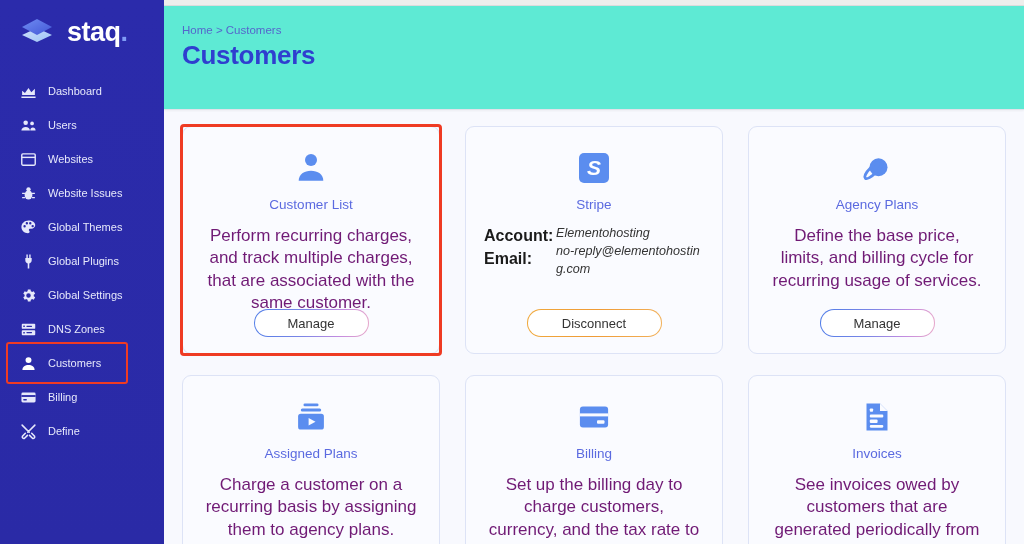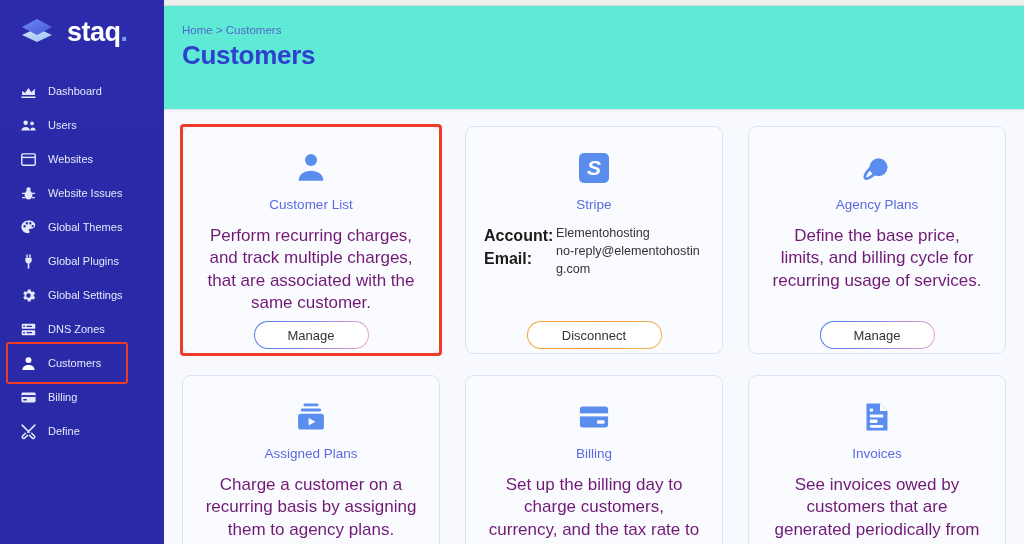--- a/index.html
+++ b/index.html
@@ -69,21 +69,21 @@
     position: relative;
     height: 228px;
   }
   .card.selected::after {
     content: ""; position: absolute; left: -3px; top: -3px; right: -3px; bottom: -3px;
     border: 3px solid #ef3b23; border-radius: 4px; pointer-events: none;
   }
   .card-icon { height: 46px; display: flex; align-items: center; justify-content: center; margin-bottom: 6px; }
   .card-title { font-size: 13.5px; color: #5b6ae0; margin-bottom: 13px; }
   .card-desc { font-size: 17px; color: #701a75; line-height: 1.32; padding: 0 6px; }
-  .card-btn-wrap { position: absolute; left: 0; right: 0; bottom: 4px; display: flex; justify-content: center; }
+  .card-btn-wrap { position: absolute; left: 0; right: 0; bottom: 16px; display: flex; justify-content: center; }
   .btn {
     display: inline-flex; align-items: center; justify-content: center;
     min-width: 115px; height: 28px; padding: 0 22px;
     font-size: 13px; color: #333;
     background: #ffffff;
     border-radius: 999px;
     border: 1.6px solid transparent;
     background-image: linear-gradient(#fff,#fff), linear-gradient(100deg,#4e7ce8 0%,#7d86e6 45%,#c48ce0 75%,#e9a9c9 100%);
     background-origin: border-box;
     background-clip: padding-box, border-box;
@@ -91,21 +91,21 @@
   }
   .btn.warn {
     background-image: linear-gradient(#fff,#fff), linear-gradient(100deg,#f0a93c 0%,#ef9b36 50%,#f2b15a 100%);
     min-width: 135px;
   }
 
   
   .kv { text-align: left; display: flex; padding: 0 2px; margin-top: 2px; }
   .kv-labels { flex: 0 0 72px; }
   .kv-labels div { font-size: 16px; font-weight: bold; color: #1b1b1b; line-height: 1.42; }
-  .kv-values { flex: 1 1 auto; min-width: 0; }
+  .kv-values { flex: 1 1 auto; min-width: 0; font-style: italic; }
   .kv-values div { font-size: 12.6px; color: #333; line-height: 1.42; word-break: break-all; }
 
   .stripe-badge {
     width: 30px; height: 30px; border-radius: 5px; background: #5b8def;
     color: #fff; font-size: 21px; font-weight: bold; font-style: italic;
     display: flex; align-items: center; justify-content: center;
     font-family: "Liberation Sans", sans-serif;
   }
 </style>
 </head>

